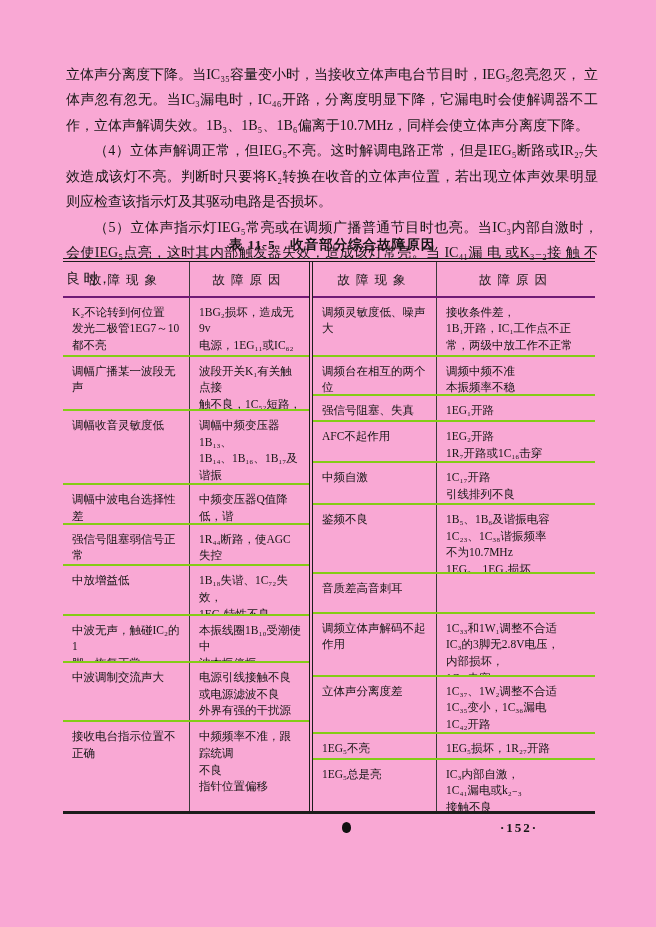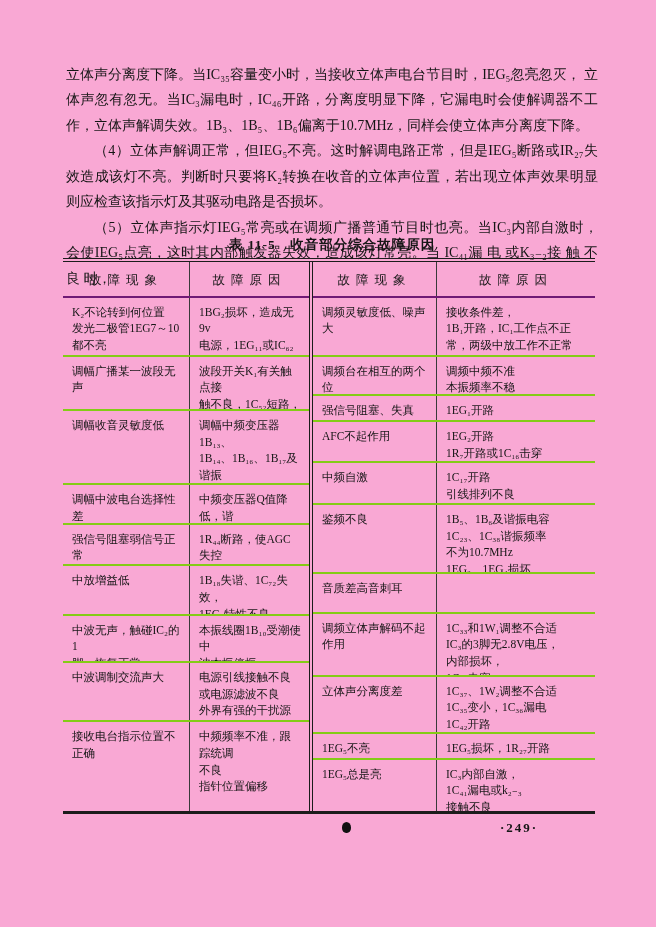--- a/index.html
+++ b/index.html
@@ -230,16 +230,16 @@
         <div class="cell cause">IC₃内部自激，
 1C₄₁漏电或k₂₋₃
 接触不良</div>
       </div>
     </div>
 
   </div>
 
   <div class="footer">
     <span class="ink-mark"></span>
-    <span class="page-number">·249·</span>
+    <span class="page-number">·152·</span>
   </div>
 
 </div>
 
 </body></html>

